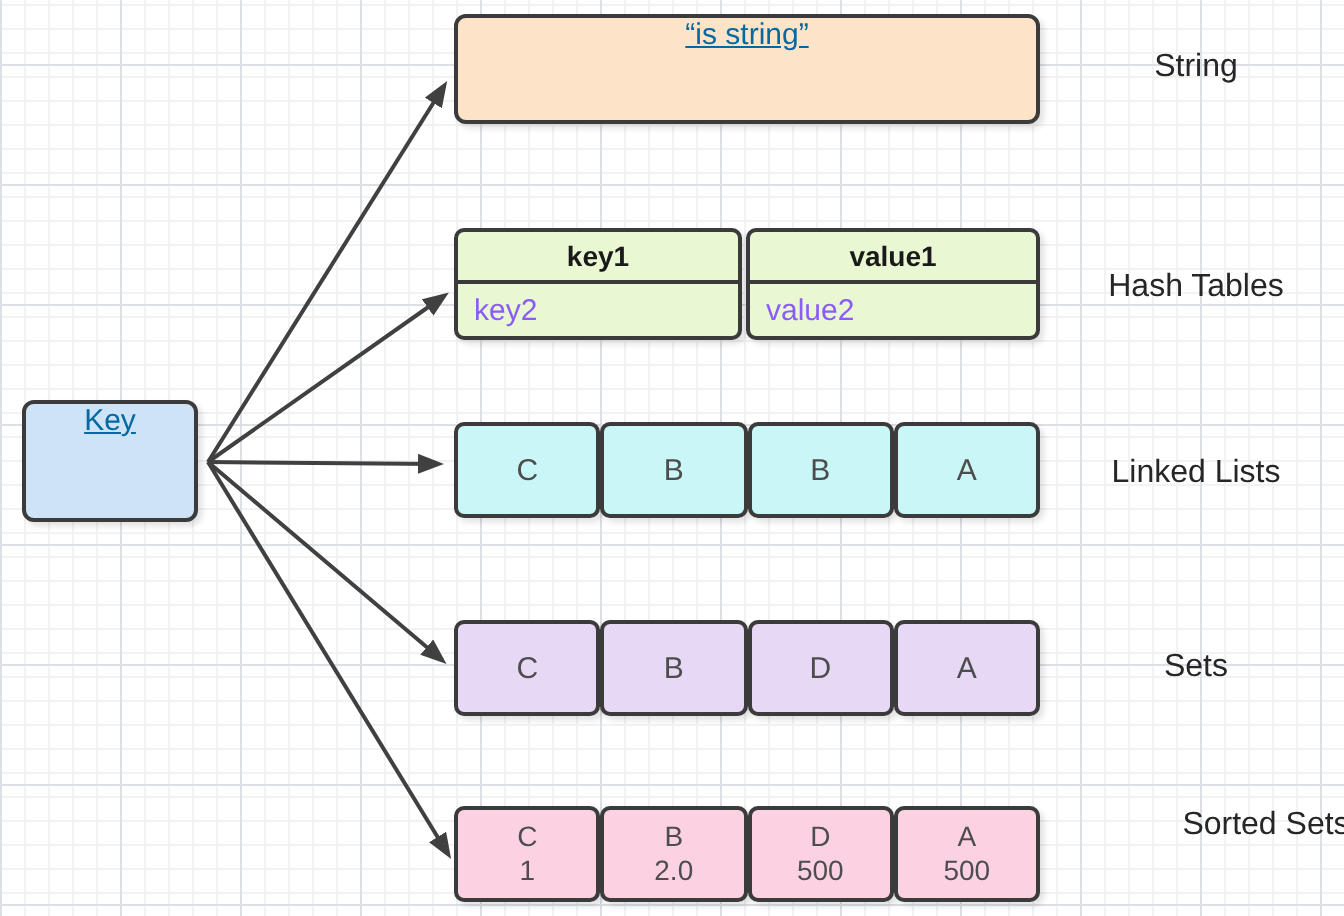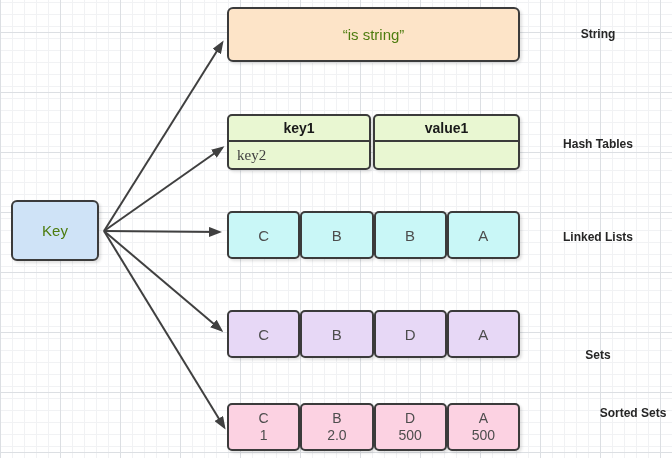--- a/index.html
+++ b/index.html
@@ -14,55 +14,55 @@
       linear-gradient(to bottom, #f1f2f4 1px, transparent 1px);
     background-size:60px 60px,60px 60px,12px 12px,12px 12px;
     background-position:0 0,0 32px,0 0,0 2px;
   }
   .arrows{position:absolute;left:0;top:0;width:672px;height:458px;}
   .arrows line{stroke:#404040;stroke-width:2;}
   .shape{
     position:absolute;box-sizing:border-box;
     border:2px solid #3b3b3b;border-radius:6px;
     box-shadow:2px 2px 3px rgba(0,0,0,0.12);
-    color:#4d7c0f;font-size:15px;
-    display:flex;align-items:center;justify-content:center;
+    color:#0369a1;font-size:15px;
+    display:flex;align-items:flex-start;justify-content:center;text-decoration:underline;
   }
   .key-node{left:11px;top:200px;width:88px;height:61px;background:#cfe3f7;}
   .string-box{left:227px;top:7px;width:293px;height:55px;background:#fde4c8;}
   .hash-table{position:absolute;left:227px;top:114px;width:293px;height:56px;display:flex;}
   .hash-col{
     box-sizing:border-box;border:2px solid #3b3b3b;border-radius:5px;
     background:#e9f7d2;box-shadow:2px 2px 3px rgba(0,0,0,0.12);
     display:flex;flex-direction:column;
   }
   .hash-col.key-col{width:144px;margin-right:2px;}
   .hash-col.value-col{width:147px;}
   .hash-header{
     height:24px;border-bottom:2px solid #3b3b3b;
     display:flex;align-items:center;justify-content:center;
     font-weight:bold;font-size:14px;color:#1a1a1a;
   }
-  .hash-cell{flex:1;display:flex;align-items:center;padding-left:8px;font-size:15px;color:#404040;font-family:Liberation Serif, serif;}
+  .hash-cell{flex:1;display:flex;align-items:center;padding-left:8px;font-size:15px;color:#8b5cf6;}
   .cell-row{position:absolute;left:227px;width:293px;height:48px;display:flex;}
   .cell{
     flex:1;box-sizing:border-box;border:2px solid #3b3b3b;border-radius:5px;
     box-shadow:2px 2px 3px rgba(0,0,0,0.12);
     display:flex;flex-direction:column;align-items:center;justify-content:center;
     font-size:15px;color:#4d4d4d;line-height:17px;
   }
   .row-linked{top:211px;} .row-linked .cell{background:#c9f7f7;}
   .row-sets{top:310px;}   .row-sets .cell{background:#e7d8f6;}
   .row-zset{top:403px;}   .row-zset .cell{background:#fcd2e2;font-size:14px;}
   .row-label{
     position:absolute;left:528px;width:140px;height:18px;
-    text-align:center;font-weight:bold;font-size:12px;color:#262626;line-height:18px;
+    text-align:center;font-weight:normal;font-size:16px;color:#262626;line-height:18px;
   }
   .lbl-string{top:25px;} .lbl-hash{top:135px;} .lbl-linked{top:228px;}
-  .lbl-sets{top:346px;}  .lbl-zset{top:404px;padding-left:35px;}
+  .lbl-sets{top:325px;}  .lbl-zset{top:404px;padding-left:35px;}
 </style>
 </head>
 <body>
 
 <div class="canvas">
 
   <svg class="arrows" viewBox="0 0 672 458">
     <defs>
       <marker id="ah" markerUnits="userSpaceOnUse" markerWidth="13" markerHeight="10" refX="10" refY="5" orient="auto">
         <path d="M0,0 L13,5 L0,10 Z" fill="#404040"></path>
@@ -83,20 +83,21 @@
     <span>“is string”</span>
   </div>
 
   <div class="hash-table">
     <div class="hash-col key-col">
       <div class="hash-header">key1</div>
       <div class="hash-cell">key2</div>
     </div>
     <div class="hash-col value-col">
       <div class="hash-header">value1</div>
+      <div class="hash-cell">value2</div>
     </div>
   </div>
 
   <div class="cell-row row-linked">
     <div class="cell">
         <span>C</span>
       </div>
     <div class="cell">
         <span>B</span>
       </div>

